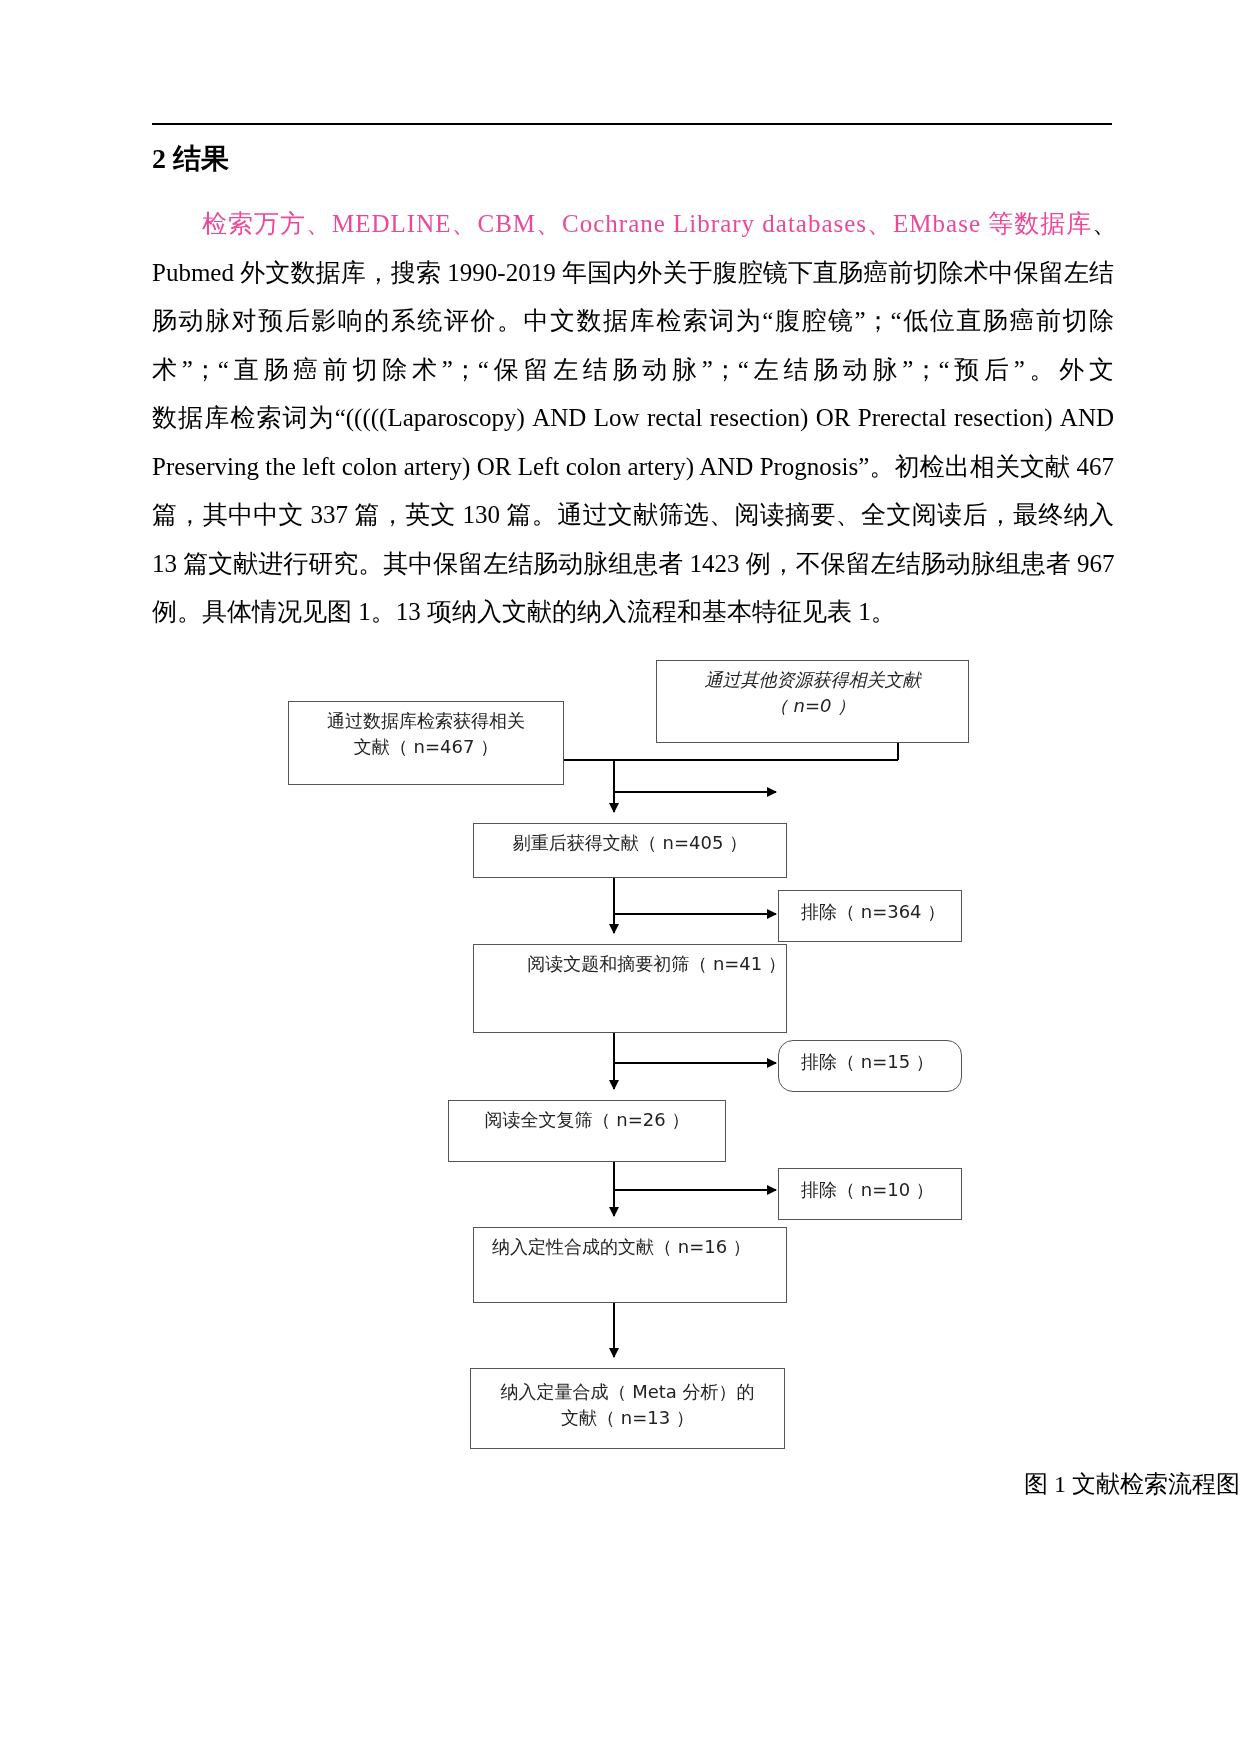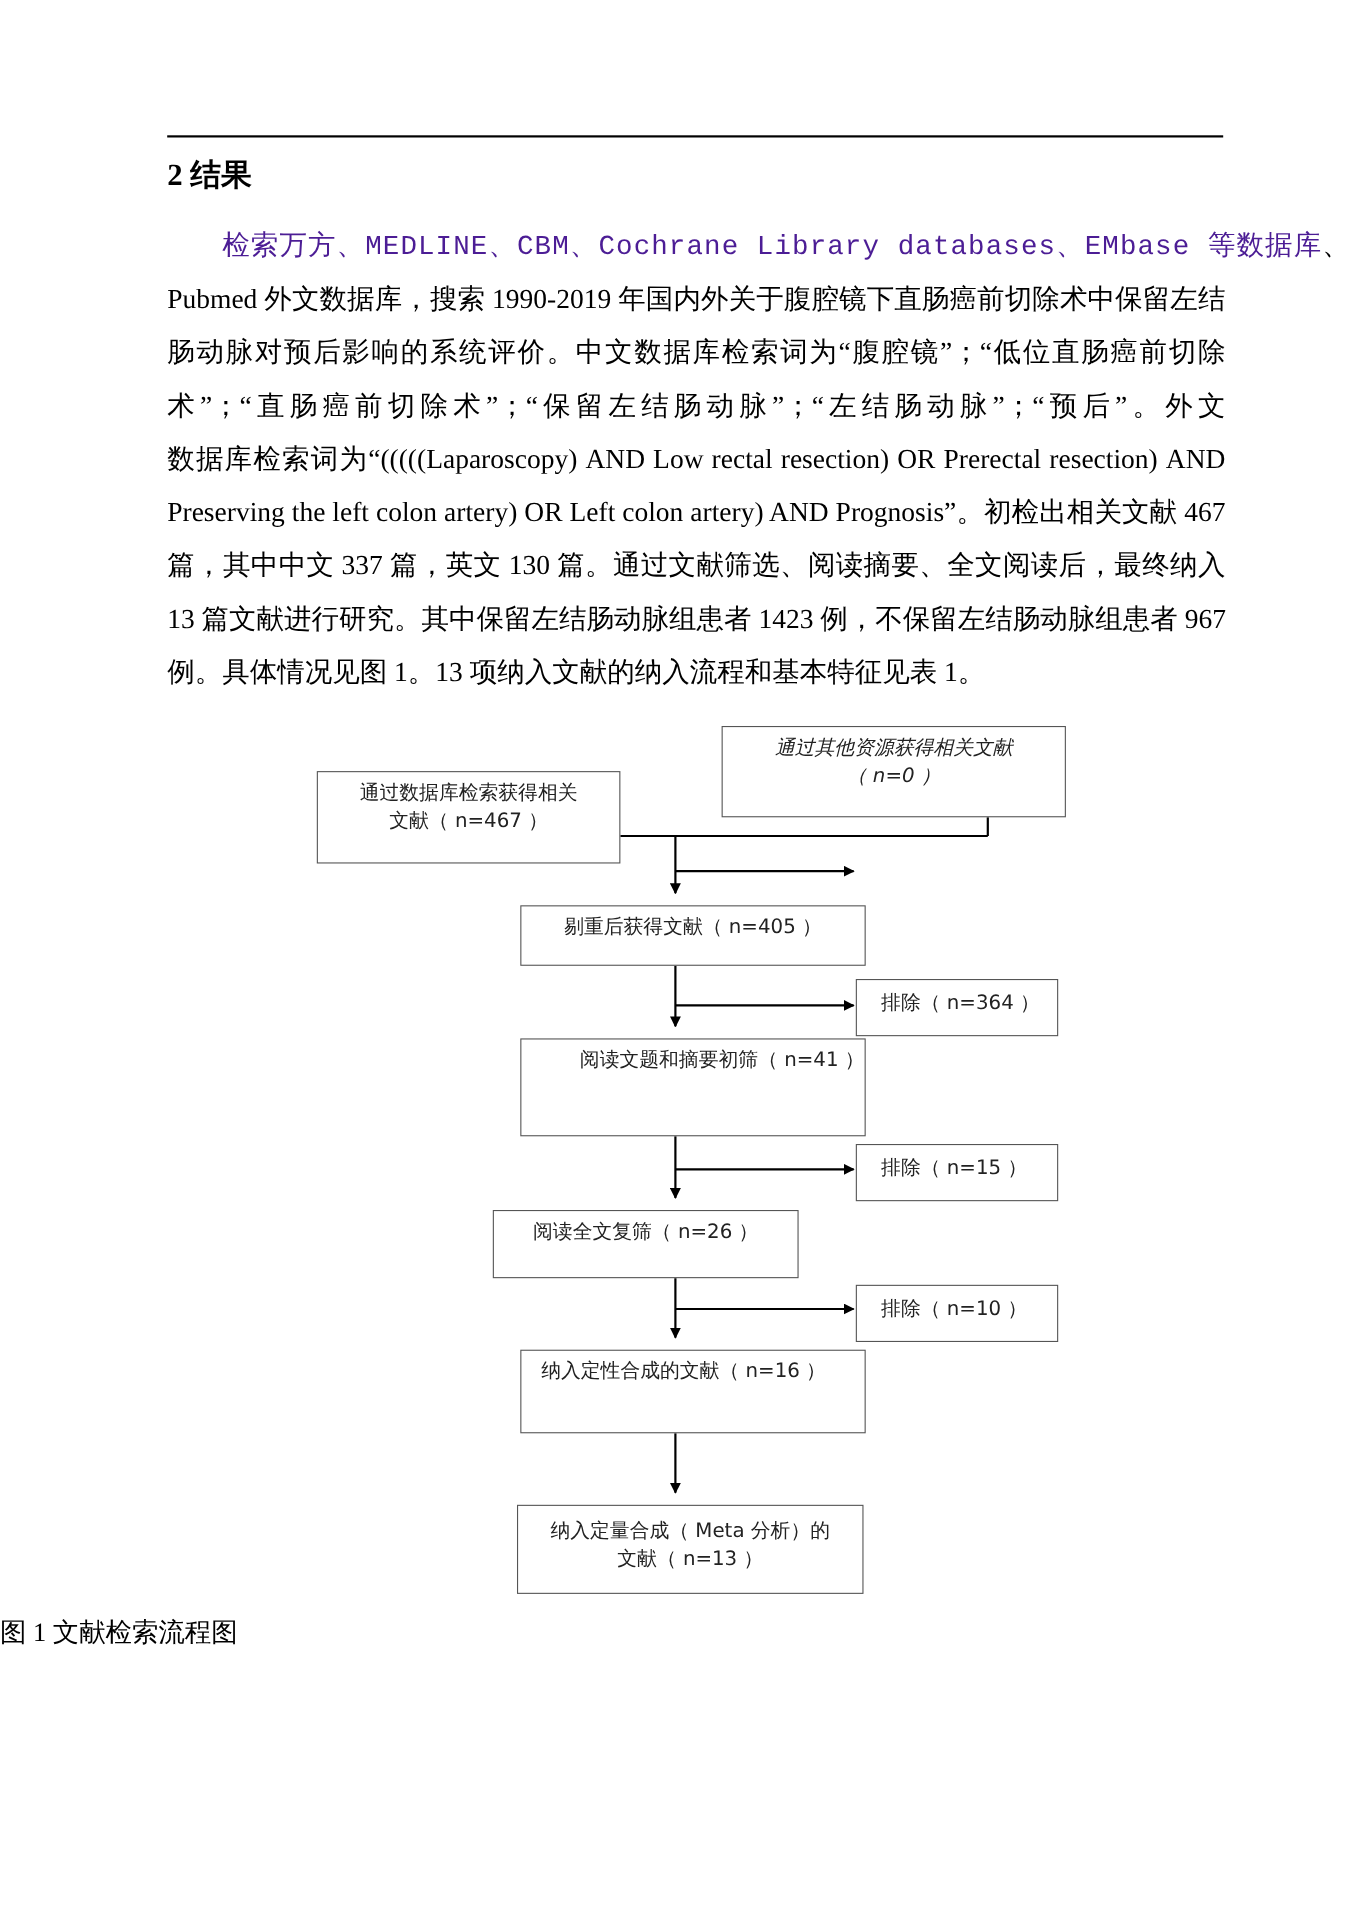--- a/index.html
+++ b/index.html
@@ -6,27 +6,27 @@
   body { width: 1240px; height: 1754px; position: relative; overflow: hidden;
          font-family: "Liberation Serif", "DejaVu Serif", serif; color: #000; }
   .rule { position: absolute; left: 152px; top: 123px; width: 960px; height: 2px; background: #000; }
   .heading { position: absolute; left: 152px; top: 140px; font-size: 28px; font-weight: bold;
              font-family: "Liberation Serif", serif; letter-spacing: 0px; }
   .para { position: absolute; left: 152px; top: 200px; width: 962px; font-size: 25px;
           line-height: 48.5px; text-align: justify; }
   .para .line { display: block; white-space: nowrap; height: 48.5px; text-align-last: justify; }
   .para .line.last { text-align-last: left; }
   .para .line.indent { padding-left: 50px; }
-  .blue { color: #4c1d95; letter-spacing: 1px; font-family: Liberation Mono, monospace; }
+  .blue { color: #ec4899; letter-spacing: 1px; }
   .fc { position: absolute; left: 0; top: 0; width: 1240px; height: 1754px; }
   .box { position: absolute; border: 1.5px solid #555; background: #fff; box-sizing: border-box;
          font-family: "DejaVu Sans", "Liberation Sans", sans-serif; font-size: 18px; color: #222;
          text-align: center; line-height: 26px; padding-top: 6px; }
   .box.left-text { text-align: left; padding-left: 22px; }
-  .caption { position: absolute; left: 0; width: 1240px; top: 1468px; text-align: left;
+  .caption { position: absolute; left: 0; width: 1240px; top: 1468px; text-align: right;
              font-size: 24px; }
   svg.lines { position: absolute; left: 0; top: 0; }
 </style>
 </head>
 <body>
 
 <div class="rule"></div>
 
 <div class="heading">2 结果</div>
 
@@ -80,21 +80,21 @@
   </div>
   <div class="box" style="left:473px; top:823px; width:314px; height:55px;">
     <div>剔重后获得文献（ n=405 ）</div>
   </div>
   <div class="box left-text" style="left:778px; top:890px; width:184px; height:52px; padding-top:8px;">
     <div>排除（ n=364 ）</div>
   </div>
   <div class="box" style="left:473px; top:944px; width:314px; height:89px; text-align:right; padding-left:18px;">
     <div>阅读文题和摘要初筛（ n=41 ）</div>
   </div>
-  <div class="box left-text" style="left:778px; top:1040px; width:184px; height:52px; padding-top:8px;">
+  <div class="box left-text" style="left:778px; top:1040px; width:184px; height:52px; padding-top:8px;border-radius:15px;">
     <div>排除（ n=15 ）</div>
   </div>
   <div class="box" style="left:448px; top:1100px; width:278px; height:62px;">
     <div>阅读全文复筛（ n=26 ）</div>
   </div>
   <div class="box left-text" style="left:778px; top:1168px; width:184px; height:52px; padding-top:8px;">
     <div>排除（ n=10 ）</div>
   </div>
   <div class="box" style="left:473px; top:1227px; width:314px; height:76px; text-align:left; padding-left:18px;">
     <div>纳入定性合成的文献（ n=16 ）</div>

